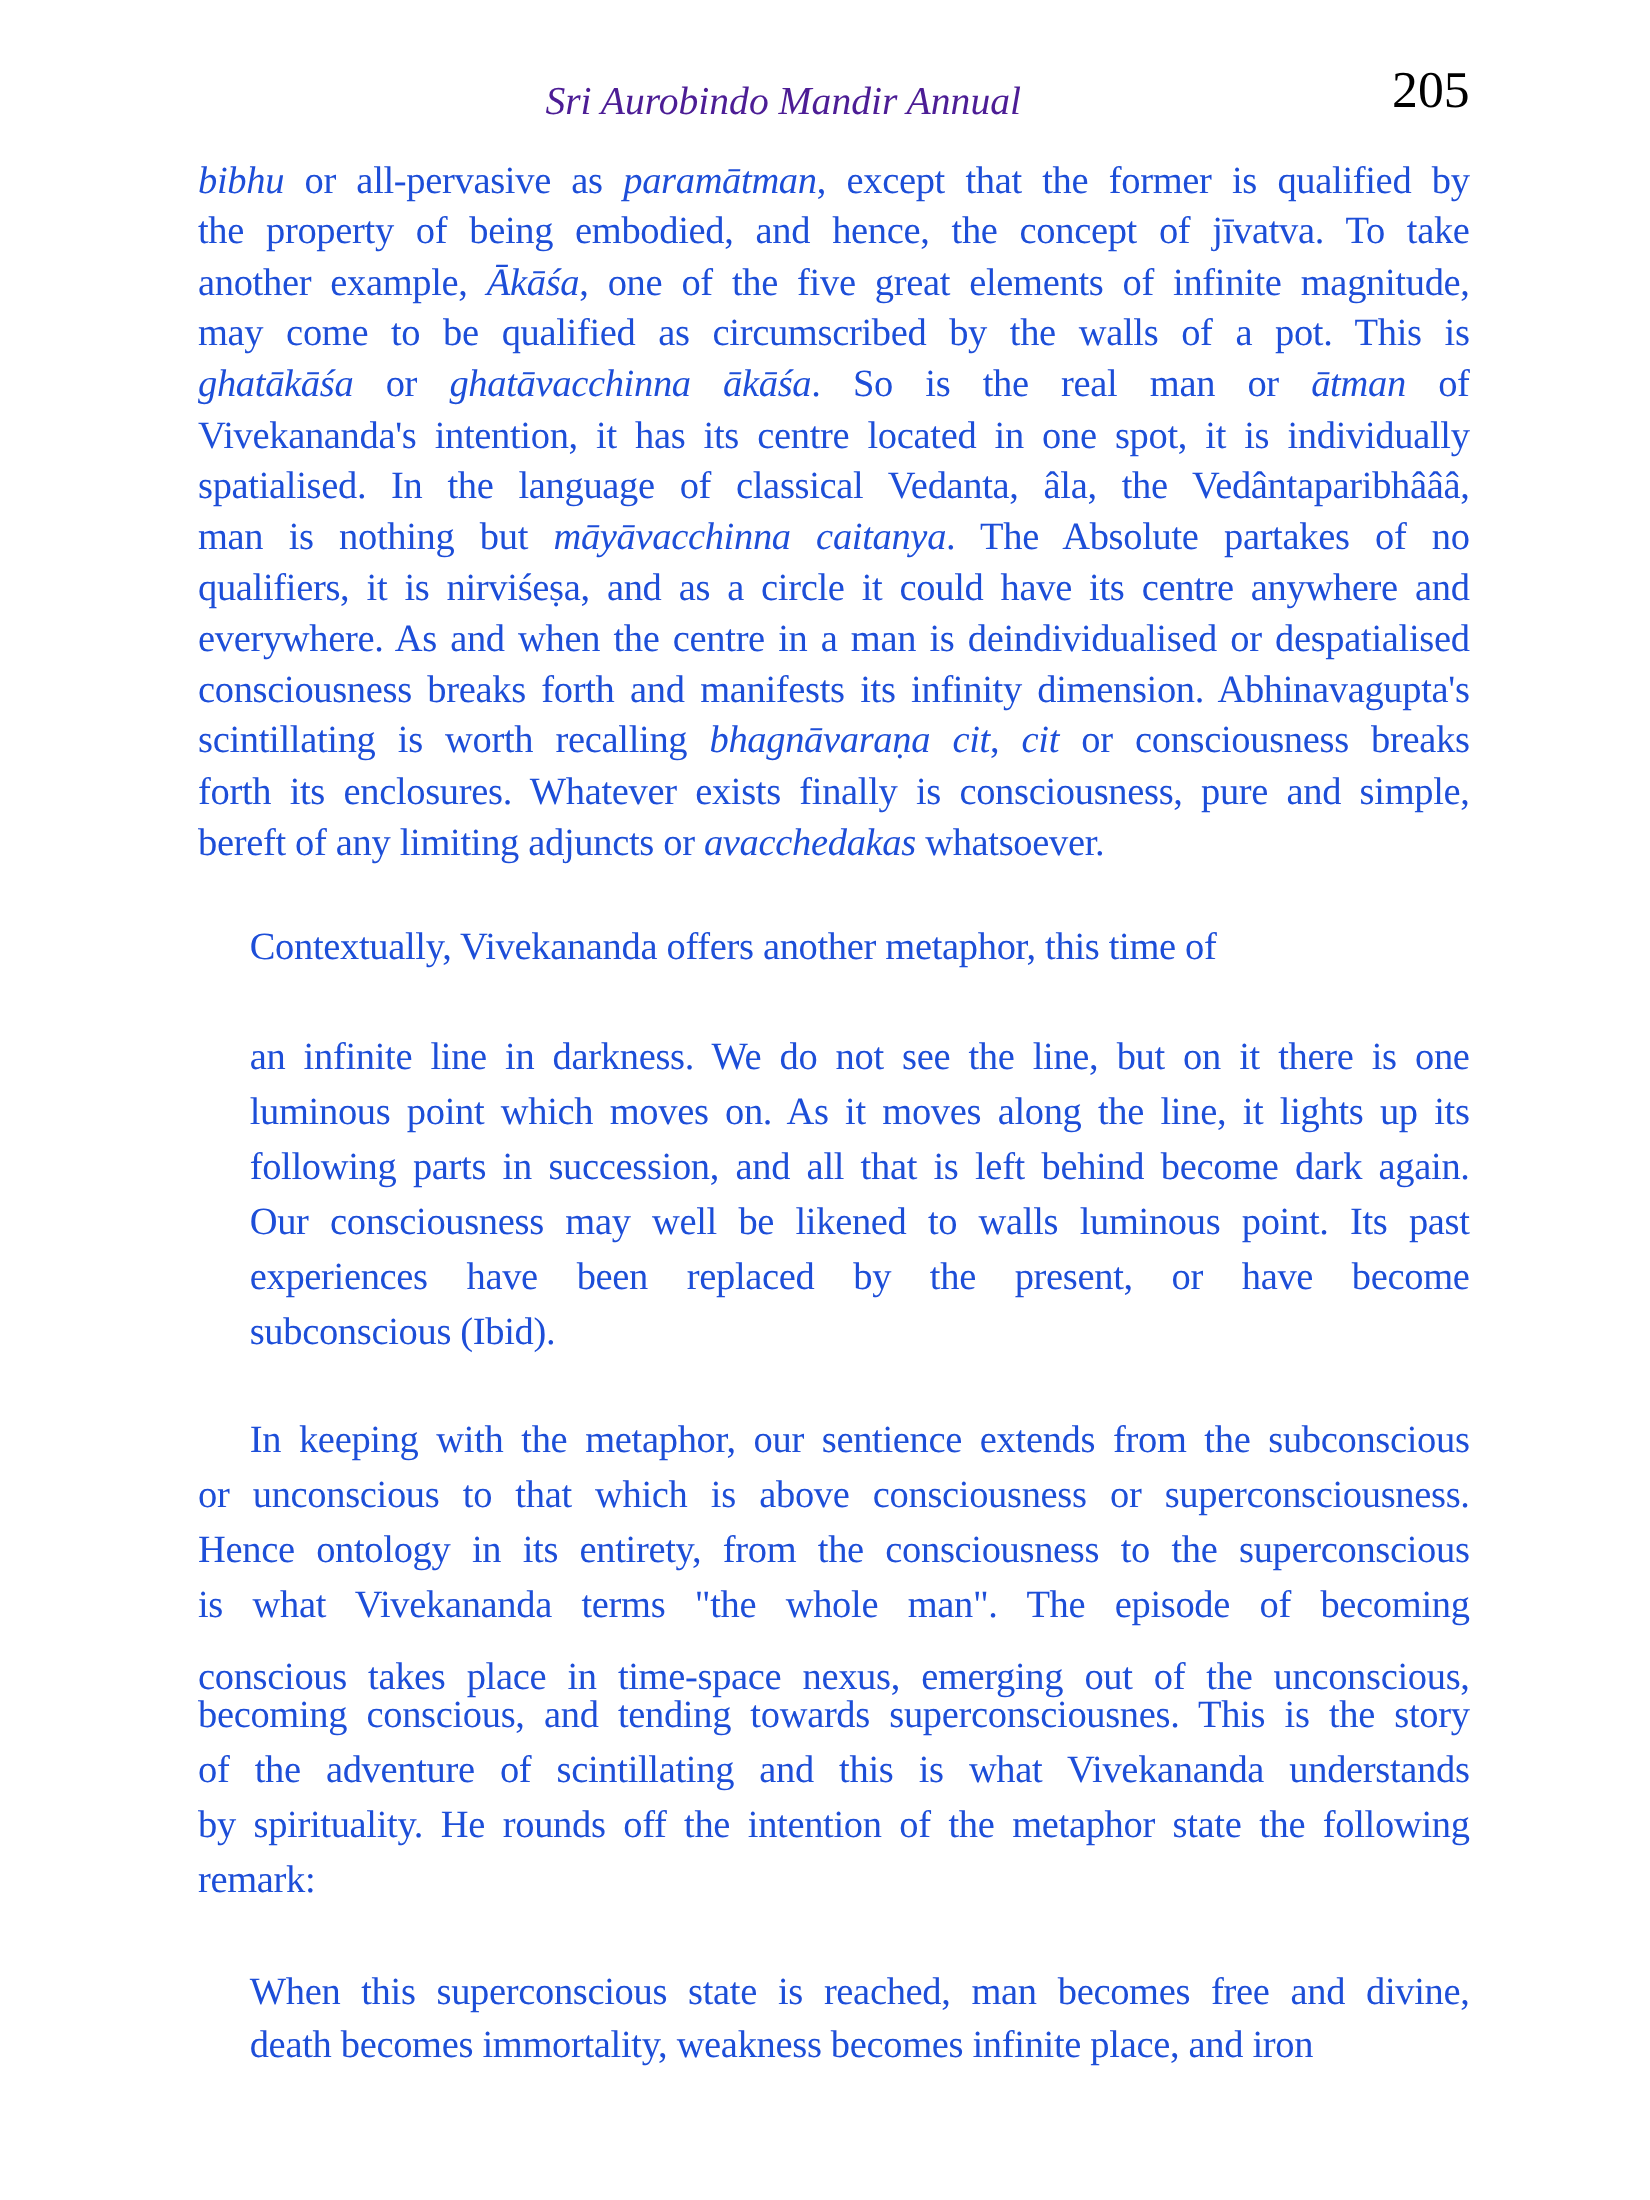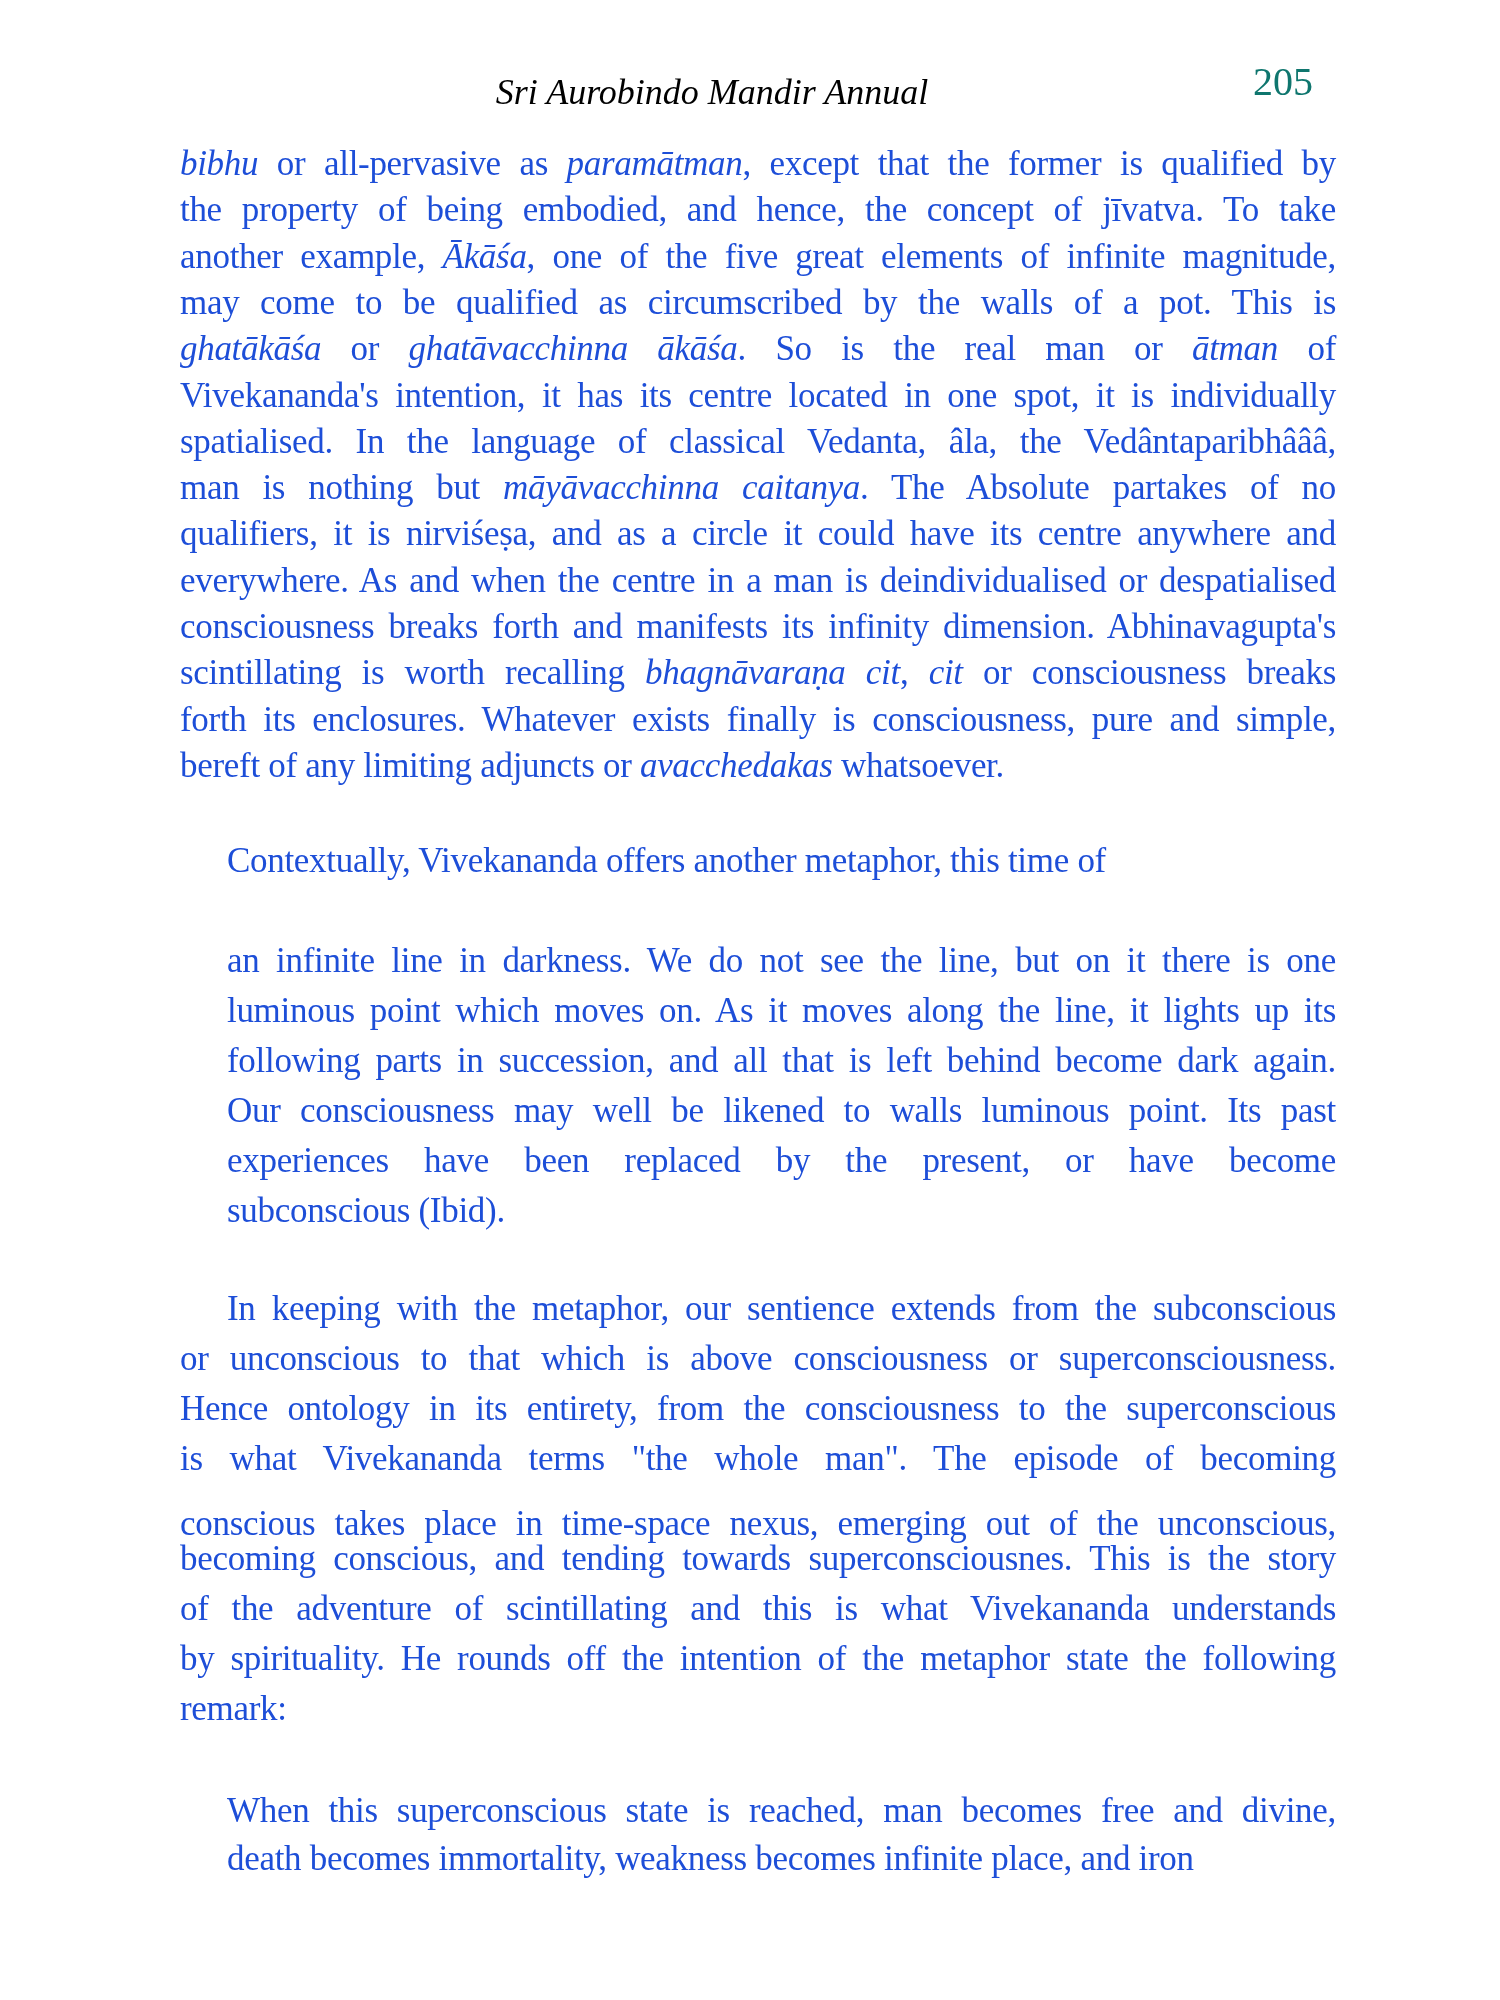--- a/index.html
+++ b/index.html
@@ -1,19 +1,19 @@
 <!DOCTYPE html>
 <html><head>
 <meta charset="utf-8">
 <style>
   html, body { margin:0; padding:0; background:#ffffff; }
   body { width:1500px; height:2000px; position:relative; overflow:hidden; }
   .page { position:absolute; left:0; top:0; width:1500px; height:2000px; background:#fff; color:#111; font-family:"Liberation Serif","DejaVu Serif",serif; }
-  .header-title { position:absolute; left:0; width:1500px; top:72px; text-align:center; font-style:italic; font-size:36px; line-height:40px; color:#000000; padding-right:76px; box-sizing:border-box; }
-  .page-number { position:absolute; left:1230px; width:106px; top:62px; text-align:center; font-size:40px; line-height:40px; color:#0f766e; }
+  .header-title { position:absolute; left:0; width:1500px; top:72px; text-align:center; font-style:italic; font-size:36px; line-height:40px; color:#4c1d95; padding-right:76px; box-sizing:border-box; }
+  .page-number { position:absolute; left:1230px; width:106px; top:62px; text-align:right; font-size:47px; line-height:40px; color:#000000; }
   .line { position:absolute; height:44px; font-size:35px; line-height:44px; white-space:nowrap; text-align:justify; text-align-last:justify; color:#1d4ed8; letter-spacing:-0.3px; }
   .line.last { text-align-last:left; }
   .body { left:180px; width:1156px; }
   .indent { left:227px; width:1109px; }
   .quote { left:227px; width:1109px; }
   .line .it { font-style:italic; }
 </style>
 </head>
 <body>
 

